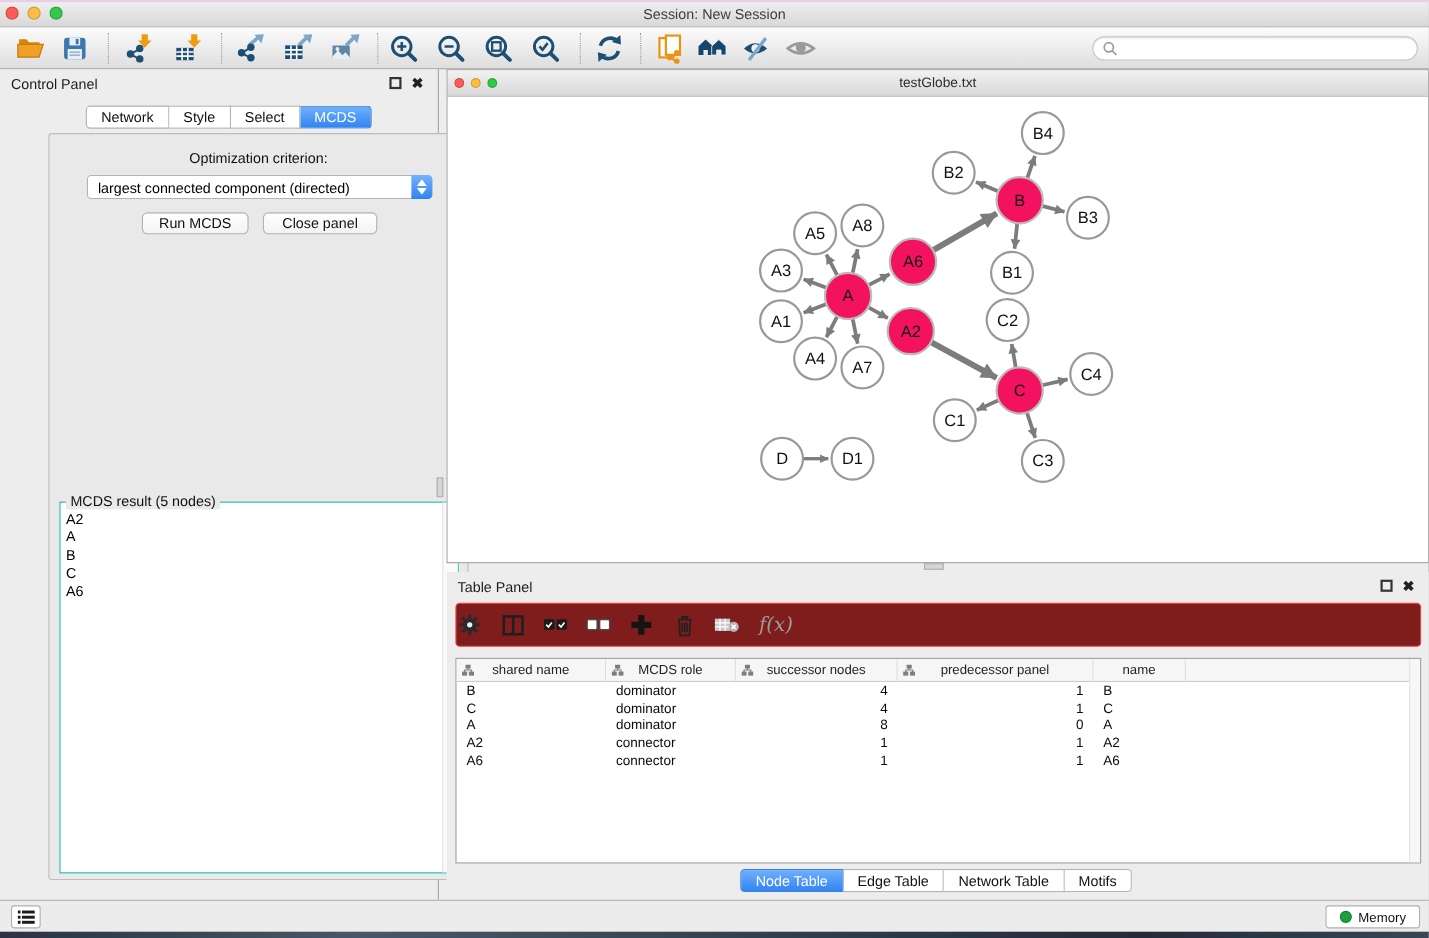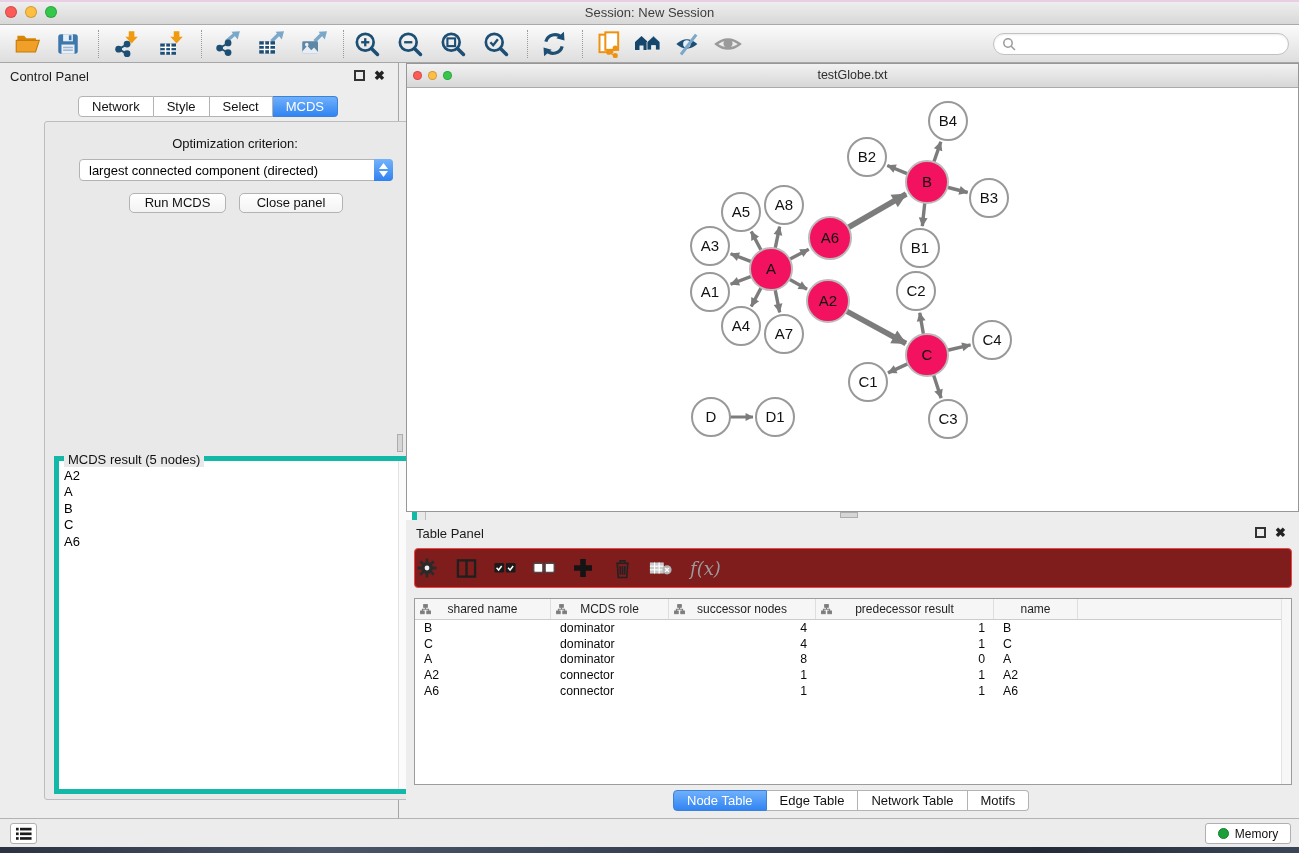--- a/index.html
+++ b/index.html
@@ -57,21 +57,21 @@
     position:absolute; left:34px; top:37px; width:314px; height:22px; background:#fff;
     border:1px solid #b3b3b3; border-radius:4px; display:flex; align-items:center;
   }
   .dropdown .dd-value { flex:1; font-size:13px; color:#000000; padding-left:9px; white-space:nowrap; overflow:hidden; }
   .dd-stepper { width:19px; height:22px; margin:-1px; border-radius:0 4px 4px 0;
     background:linear-gradient(#74b3fb,#3081f1); display:flex; flex-direction:column; align-items:center; justify-content:center; gap:2px;}
   .btn {
     position:absolute; height:20px; background:linear-gradient(#ffffff,#f3f3f3); border:1px solid #b3b3b3; border-radius:5px;
     font-size:13px; color:#111; text-align:center; line-height:18px;
   }
-  .groupbox { position:absolute; left:9px; top:334px; width:363px; height:338px; border:5px solid #14b8a6; background:#fff; }
+  .groupbox { position:absolute; left:9px; top:334px; width:363px; height:338px; border:1px solid #14b8a6; background:#fff; }
   .groupbox .legend { position:absolute; left:5px; top:-9px; background:#e9e9e9; padding:0 4px; font-size:13px; color:#111; }
   .result-list { position:absolute; left:1px; top:3px; right:15px; bottom:1px; overflow:hidden; padding:4px 0 0 4px; }
   .result-item { font-size:13px; color:#000; line-height:16.4px; }
   .v-scroll { position:absolute; right:0; top:0; bottom:0; width:14px; background:#fbfbfb; border-left:1px solid #e2e2e2; }
   
   .net-window { position:absolute; left:406px; top:63px; width:893px; height:449px; border:1px solid #979797; background:#fff; }
   .net-titlebar { position:absolute; left:0; top:0; width:100%; height:24px; background:linear-gradient(#f2f2f2,#d7d7d7); border-bottom:1px solid #ababab; }
   .net-title { position:absolute; width:100%; text-align:center; top:4px; font-size:12.5px; color:#2e2e2e; }
   .net-canvas { position:absolute; left:0; top:24px; right:0; bottom:0; background:#fff; }
   .net-canvas svg { width:100%; height:100%; }
@@ -566,21 +566,21 @@
           </div>
           <div class="th" style="width: 178px;">
             <svg class="tree-ic" width="11" height="11" viewBox="0 0 12 12">
               <g fill="#7d7d7d" stroke="#7d7d7d">
                 <rect x="4" y="0.6" width="4" height="3"></rect>
                 <rect x="0.6" y="7.6" width="4" height="3"></rect>
                 <rect x="7.4" y="7.6" width="4" height="3"></rect>
                 <path d="M6 3.6 v2 M2.6 7.6 v-2 h6.8 v2" fill="none" stroke-width="1.1"></path>
               </g>
             </svg>
-            <span>predecessor result</span>
+            <span>predecessor panel</span>
           </div>
           <div class="th" style="width: 84px;">
             <span>name</span>
           </div>
         </div>
       <div>
           <div class="tr">
             <div class="td left" style="width: 136px;">B</div>
             <div class="td left" style="width: 118px;">dominator</div>
             <div class="td right" style="width: 147px;">4</div>

